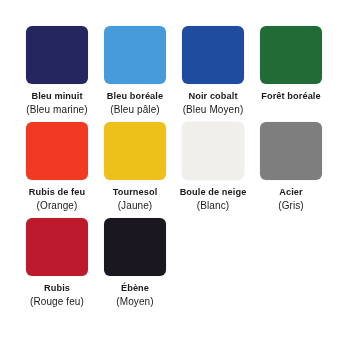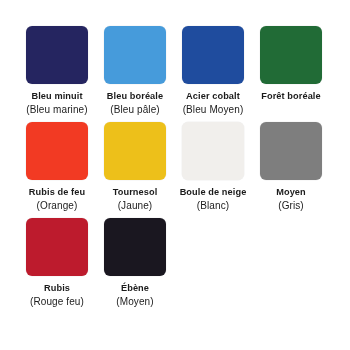--- a/index.html
+++ b/index.html
@@ -84,21 +84,21 @@
       <div class="swatch-cell">
         <div class="swatch-chip" style="background: rgb(70, 155, 219);"></div>
         <div class="swatch-labels">
           <div class="swatch-name">Bleu boréale</div>
           <div class="swatch-alias">(Bleu pâle)</div>
         </div>
       </div>
       <div class="swatch-cell">
         <div class="swatch-chip" style="background: rgb(31, 76, 158);"></div>
         <div class="swatch-labels">
-          <div class="swatch-name">Acier cobalt</div>
+          <div class="swatch-name">Noir cobalt</div>
           <div class="swatch-alias">(Bleu Moyen)</div>
         </div>
       </div>
       <div class="swatch-cell">
         <div class="swatch-chip" style="background: rgb(33, 107, 54);"></div>
         <div class="swatch-labels">
           <div class="swatch-name">Forêt boréale</div>
         </div>
       </div>
     </div>
@@ -120,21 +120,21 @@
       <div class="swatch-cell">
         <div class="swatch-chip" style="background: rgb(241, 239, 236);"></div>
         <div class="swatch-labels">
           <div class="swatch-name">Boule de neige</div>
           <div class="swatch-alias">(Blanc)</div>
         </div>
       </div>
       <div class="swatch-cell">
         <div class="swatch-chip" style="background: rgb(126, 126, 126);"></div>
         <div class="swatch-labels">
-          <div class="swatch-name">Moyen</div>
+          <div class="swatch-name">Acier</div>
           <div class="swatch-alias">(Gris)</div>
         </div>
       </div>
     </div>
     <div class="swatch-row">
       <div class="swatch-cell">
         <div class="swatch-chip" style="background: rgb(189, 27, 45);"></div>
         <div class="swatch-labels">
           <div class="swatch-name">Rubis</div>
           <div class="swatch-alias">(Rouge feu)</div>

